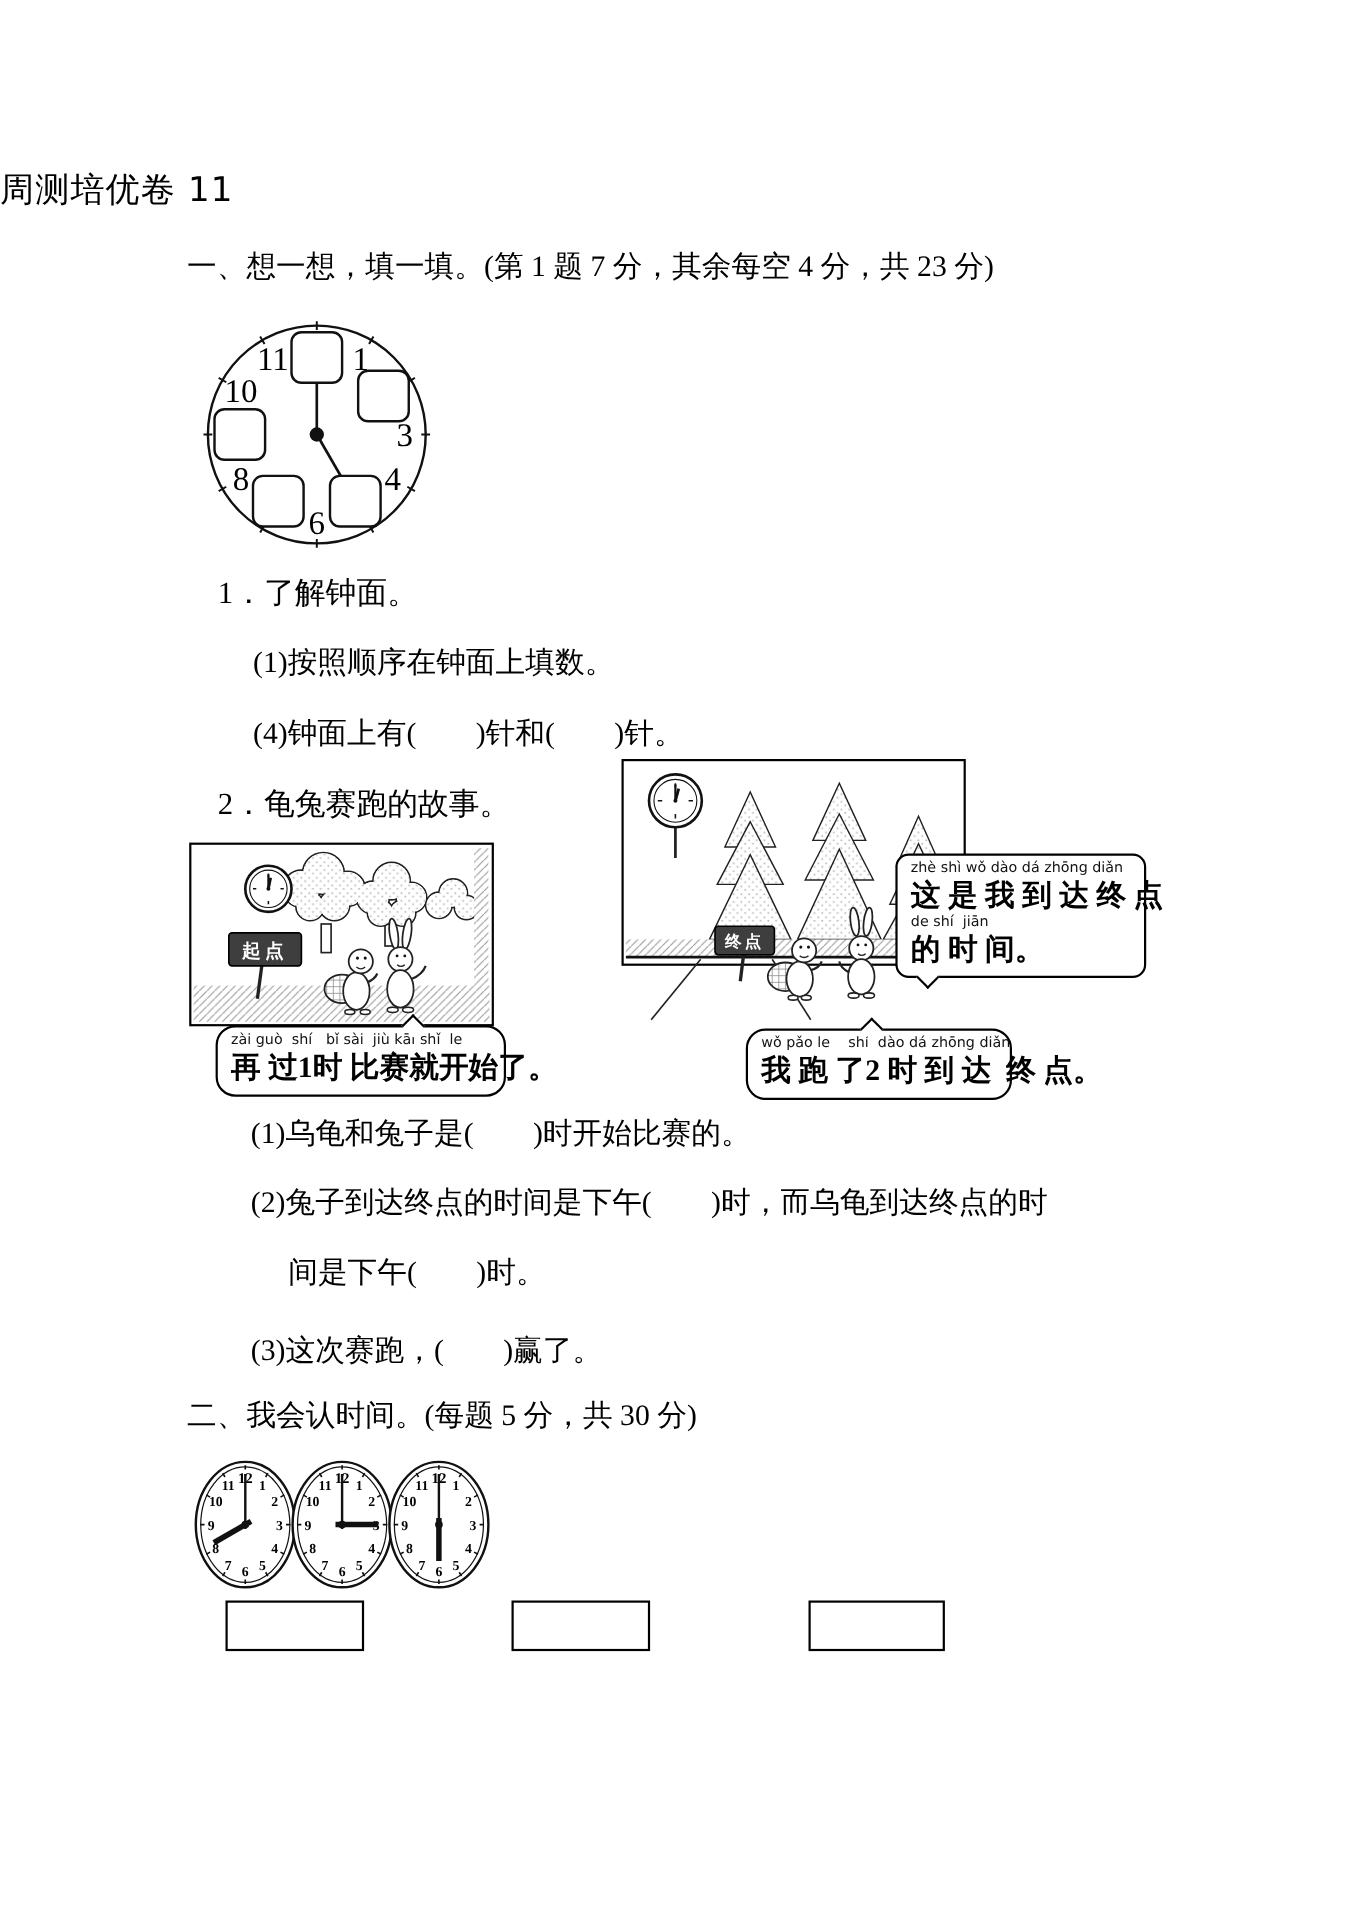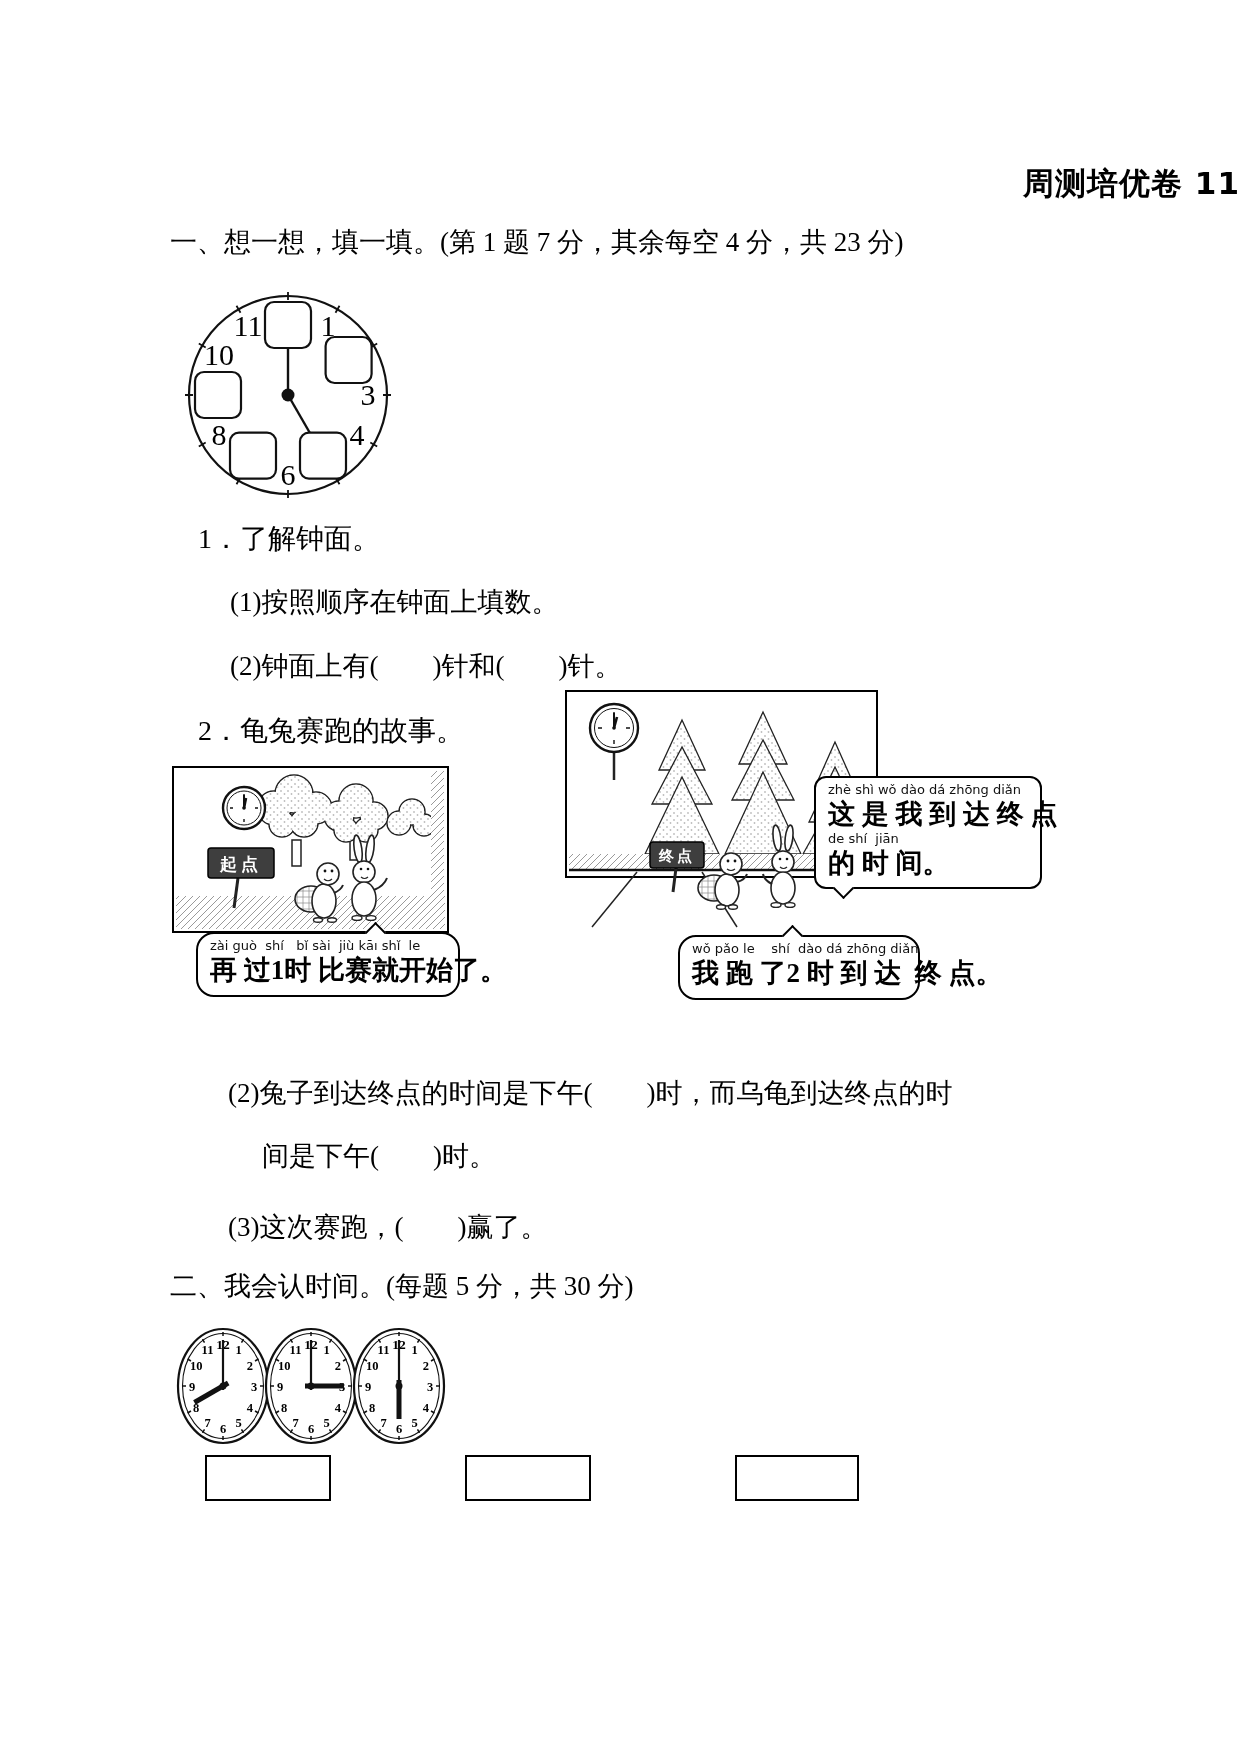--- a/index.html
+++ b/index.html
@@ -1,21 +1,21 @@
 <!DOCTYPE html>
 <html><head>
 <meta charset="utf-8">
 <style>
   * { margin:0; padding:0; box-sizing:border-box; }
   html,body { background:#ffffff; }
   .page { position:relative; width:1240px; height:1754px; background:#fff; color:#000;
           font-family:"Liberation Serif","DejaVu Serif",serif; overflow:hidden; margin:0 auto; }
   .abs { position:absolute; }
-  .title { top:152px; left:0; width:100%; text-align:right; font-size:31px; font-weight:bold;
-           font-family:"DejaVu Sans","Liberation Sans",sans-serif; letter-spacing:1px;margin-top:11px; }
+  .title { top:152px; left:0; width:100%; text-align:left; font-size:31px; font-weight:normal;
+           font-family:"DejaVu Sans","Liberation Sans",sans-serif; letter-spacing:1px; }
   .line { font-size:27px; white-space:nowrap; }
   .line-big { font-size:28px; white-space:nowrap; }
   .panel { border:2px solid #000; background:#fff; }
   .panel svg { display:block; }
   .bubble { position:absolute; background:#fff; border:2px solid #000; border-radius:14px;
             padding:5px 10px 7px 12px; z-index:5; }
   .pinyin { font-family:"DejaVu Sans","Liberation Sans",sans-serif; font-size:13px; line-height:1.15;
             white-space:pre; color:#111; }
   .hanzi { font-size:27px; font-weight:bold; line-height:1.25; white-space:pre;
            font-family:"Liberation Serif","DejaVu Serif",serif; }
@@ -54,21 +54,21 @@
       <text class="bignum" x="106" y="196" font-size="30" text-anchor="middle">6</text>
       <text class="bignum" x="37" y="156" font-size="30" text-anchor="middle">8</text>
       <text class="bignum" x="37" y="76" font-size="30" text-anchor="middle">10</text>
       <text class="bignum" x="66" y="47" font-size="30" text-anchor="middle">11</text>
       <circle cx="106" cy="106" r="6.5" fill="#111"></circle>
     </svg>
   </div>
 
   <div class="abs line-big" style="left:198px; top:520px;">1．了解钟面。</div>
   <div class="abs line" style="left:230px; top:584px;">(1)按照顺序在钟面上填数。</div>
-  <div class="abs line" style="left:230px; top:648px;">(2)钟面上有(　　)针和(　　)针。</div>
+  <div class="abs line" style="left:230px; top:648px;">(4)钟面上有(　　)针和(　　)针。</div>
   <div class="abs line-big" style="left:198px; top:712px;">2．龟兔赛跑的故事。</div>
 
   <div class="abs panel" style="left:172px; top:766px; width:277px; height:167px;">
     <svg width="273" height="163" viewBox="0 0 273 163">
       <defs>
         <pattern id="dots1" width="7" height="7" patternUnits="userSpaceOnUse">
           <rect width="7" height="7" fill="#fff"></rect>
           <circle cx="2" cy="2" r="0.9" fill="#bdbdbd"></circle>
             <circle cx="5.5" cy="5" r="0.9" fill="#bdbdbd"></circle>
         </pattern>
@@ -248,20 +248,21 @@
     <div class="pinyin">de shí  jiān</div>
     <div class="hanzi">的 时 间。</div>
   </div>
 
   <div class="bubble" style="left:678px; top:935px; width:242px; border-radius:18px;">
     <div class="tail tail-up" style="left:105px;"></div>
     <div class="pinyin">wǒ pǎo le    shí  dào dá zhōng diǎn</div>
     <div class="hanzi">我 跑 了2 时 到 达  终 点。</div>
   </div>
 
+  <div class="abs line" style="left:228px; top:1012px;">(1)乌龟和兔子是(　　)时开始比赛的。</div>
   <div class="abs line" style="left:228px; top:1075px;">(2)兔子到达终点的时间是下午(　　)时，而乌龟到达终点的时</div>
   <div class="abs line" style="left:262px; top:1138px;">间是下午(　　)时。</div>
   <div class="abs line" style="left:228px; top:1209px;">(3)这次赛跑，(　　)赢了。</div>
 
   <div class="abs line" style="left:170px; top:1268px;">二、我会认时间。(每题 5 分，共 30 分)</div>
 
   <div class="abs" style="left:176px; top:1324px; width:270px; height:124px;">
     <svg width="270" height="124" viewBox="0 0 270 124">
       <defs>
         <g id="smalldial">

